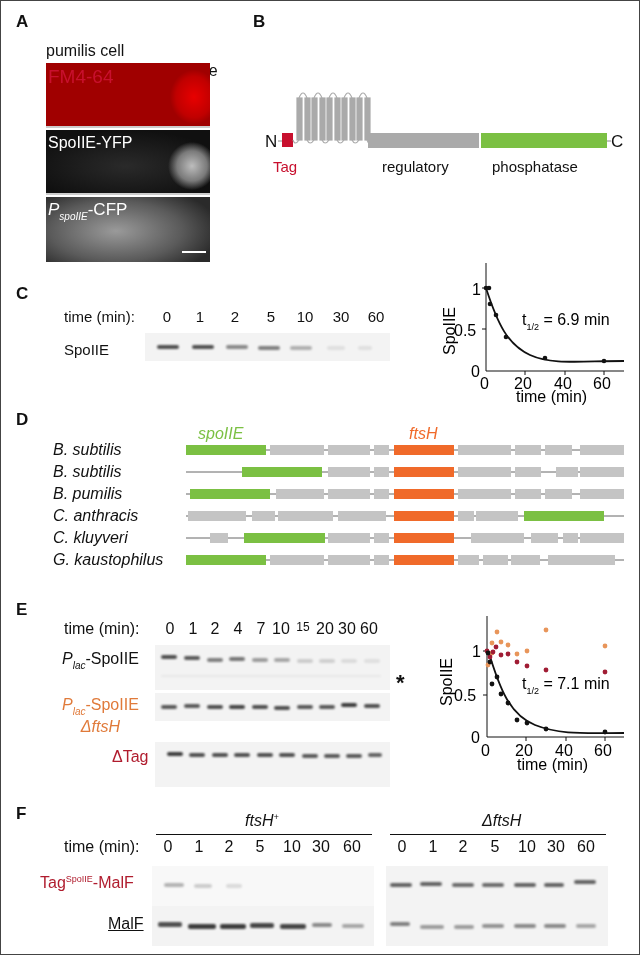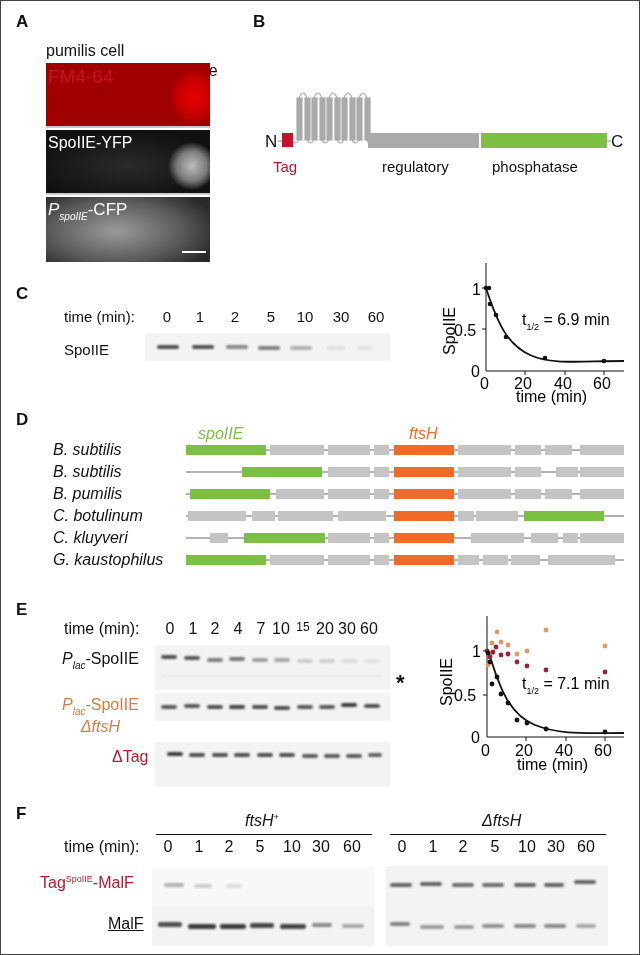--- a/index.html
+++ b/index.html
@@ -117,21 +117,21 @@
   </g>
 </svg>
 
 <div class="plabel" style="left:16px;top:410px;">D</div>
 <div class="abs t16 it" style="left:198px;top:425px;color:#7bc043;">spoIIE</div>
 <div class="abs t16 it" style="left:409px;top:425px;color:#f06a2a;">ftsH</div>
 <div class="abs t16 it" style="left:53px;top:439px;line-height:22px;">
   <div>B. subtilis</div>
   <div>B. subtilis</div>
   <div>B. pumilis</div>
-  <div>C. botulinum</div>
+  <div>C. anthracis</div>
   <div>C. kluyveri</div>
   <div>G. kaustophilus</div>
 </div>
 <svg class="abs" style="left:180px;top:440px;" width="460" height="130">
   <g stroke="#666" stroke-width="1">
     <line x1="6" y1="10" x2="444" y2="10"></line>
       <line x1="6" y1="32" x2="444" y2="32"></line>
       <line x1="6" y1="54" x2="444" y2="54"></line>
     <line x1="6" y1="76" x2="444" y2="76"></line>
       <line x1="6" y1="98" x2="444" y2="98"></line>

